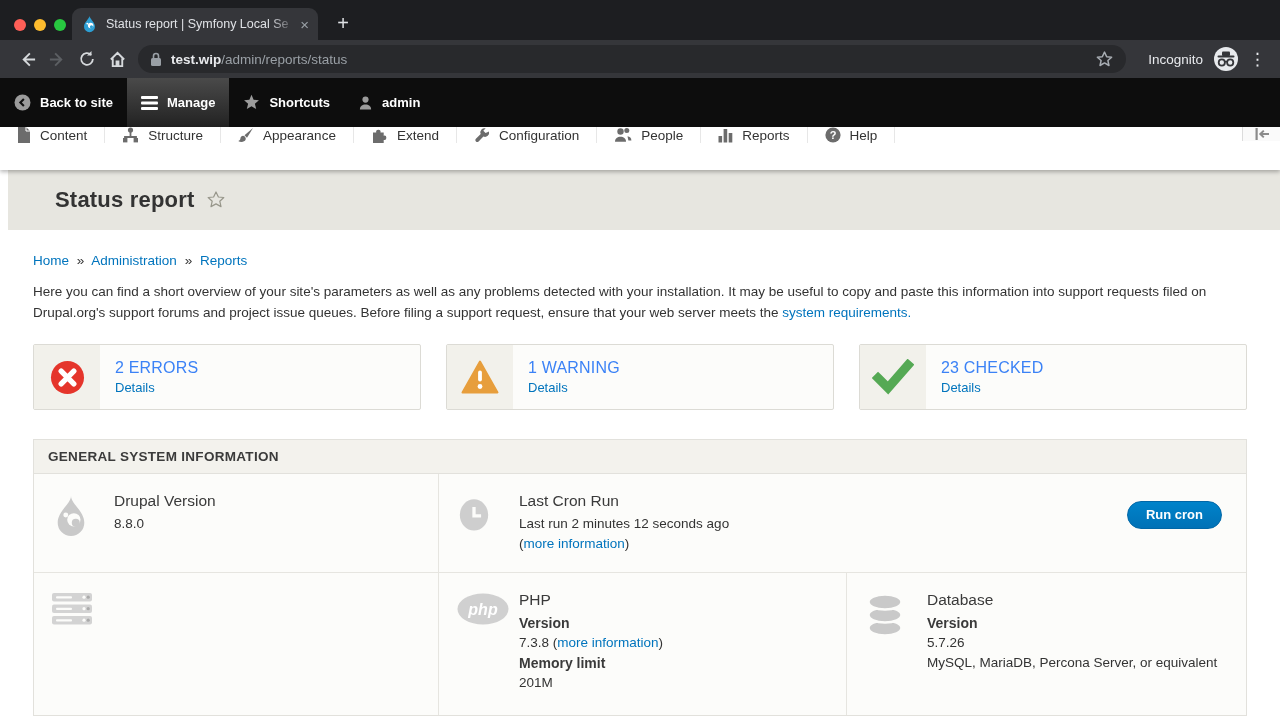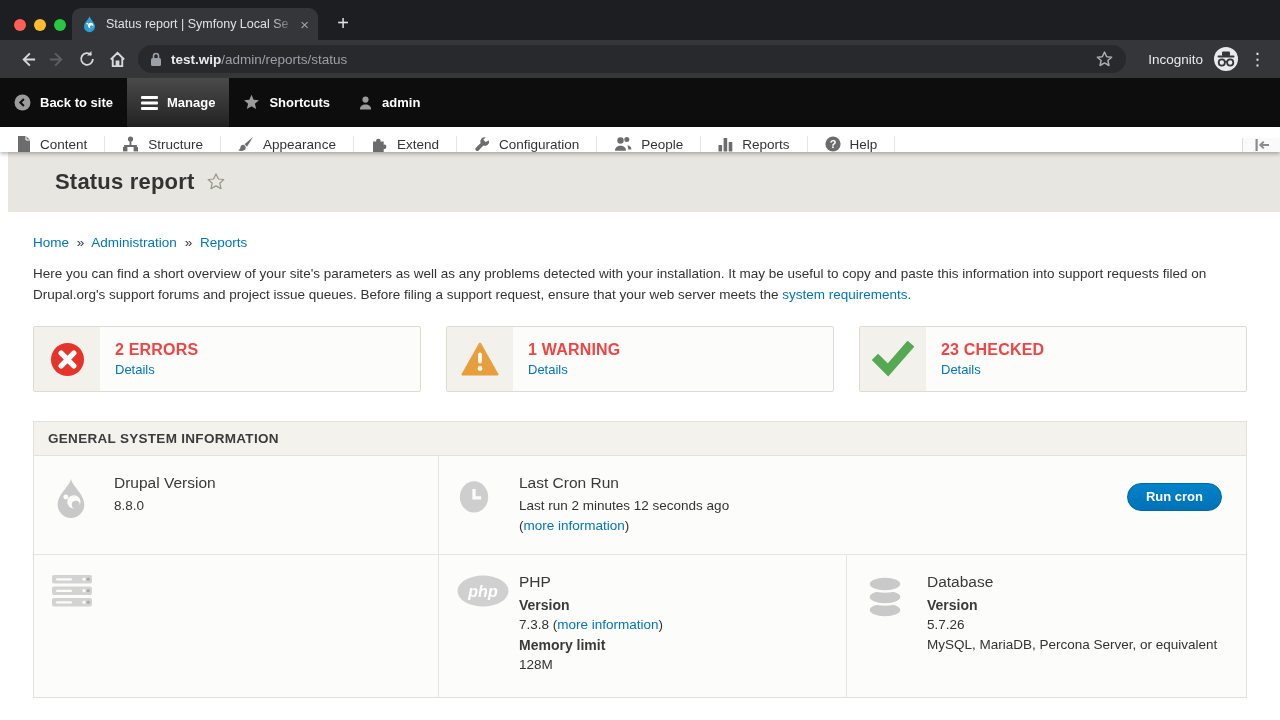--- a/index.html
+++ b/index.html
@@ -34,21 +34,21 @@
   .incog-badge { width:26px; height:26px; flex:0 0 auto; }
   .dots { color:#e8eaed; font-size:17px; letter-spacing:0; margin:0 2px 0 10px; line-height:1; }
 
   
   .admin-toolbar { height:49px; background:#0d0d0d; display:flex; align-items:stretch; color:#fff; }
   .at-item { display:flex; align-items:center; gap:9px; padding:0 14px; font-size:13px; font-weight:bold; cursor:default; }
   .at-item.active { background:linear-gradient(#4a4a4a,#222); }
   .at-icon { display:flex; align-items:center; }
 
   
-  .menubar { height:25px; background:#fff; display:flex; align-items:flex-end; position:relative; z-index:5;
+  .menubar { height:43px; background:#fff; display:flex; align-items:flex-start; position:relative; z-index:5;
              box-shadow:0 2px 4px rgba(0,0,0,0.28); }
   .mb-item { display:flex; align-items:center; gap:9px; padding:0 17px; font-size:13.5px; color:#333;
              border-right:1px solid #e7e7e7; cursor:default; }
   .mb-item:first-child { border-left:none; }
   .mb-spacer { flex:1; }
   .mb-collapse { width:38px; display:flex; align-items:center; justify-content:center;
                  border-left:1px solid #dcdcdc; background:#fafafa; }
 
   
   .title-band { height:60px; background:#e7e6e0; display:flex; align-items:center; padding-left:47px;margin-left:8px; }
@@ -59,21 +59,21 @@
   .content { padding:0 33px; }
   a.link { color:#0074bd; text-decoration:none; }
   .breadcrumb { margin-top:23px; font-size:13.5px; color:#333; }
   .breadcrumb .sep { margin:0 4px; }
   .intro { margin-top:13px; font-size:13.5px; color:#333; line-height:21px; max-width:1214px; }
 
   .cards { margin-top:21px; display:flex; gap:25px; }
   .card { flex:1; height:66px; background:#fcfcfa; border:1px solid #dcdbd5; border-radius:2px; display:flex; }
   .card-iconbox { width:66px; background:#f2f1eb; display:flex; align-items:center; justify-content:center; flex:0 0 auto; }
   .card-body { display:flex; flex-direction:column; justify-content:center; padding-left:15px; gap:3px; }
-  .card-title { font-size:16px; font-weight:bold; color:#ef4444; letter-spacing:0.2px; }
+  .card-title { font-size:16px; font-weight:normal; color:#3b82f6; letter-spacing:0.2px; }
   .card-details { font-size:13px; }
 
   .sysinfo { margin-top:29px; border:1px solid #e2e1dc; background:#fcfcfa; }
   .sysinfo-header { background:#f3f2ed; border-bottom:1px solid #e2e1dc; padding:9px 14px;
                     font-size:13.5px; font-weight:bold; color:#3b3b3b; letter-spacing:0.3px; }
   .si-row1 { display:grid; grid-template-columns:404px 1fr; }
   .si-row2 { display:grid; grid-template-columns:404px 408px 1fr; }
   .si-cell { padding:17px 16px 16px 18px; display:flex; gap:0; position:relative; background:#fcfcfa; }
   .si-row1 .si-cell { min-height:99px; border-bottom:1px solid #e6e5e0; }
   .si-row2 .si-cell { min-height:142px; }
@@ -392,21 +392,21 @@
             <svg width="54" height="32" viewBox="0 0 54 32">
               <ellipse cx="26" cy="16" rx="25.5" ry="15.5" fill="#d0d0d0"></ellipse>
               <text x="26" y="21.5" text-anchor="middle" font-size="16" font-weight="bold" font-style="italic" fill="#fff" font-family="Liberation Sans, sans-serif">php</text>
             </svg>
           </div>
           <div class="si-text">
             <div class="si-title">PHP</div>
             <div class="si-sublabel">Version</div>
             <div><span>7.3.8</span> <span>(</span><a class="link">more information</a><span>)</span></div>
             <div class="si-sublabel">Memory limit</div>
-            <div>128M</div>
+            <div>201M</div>
           </div>
         </div>
         <div class="si-cell">
           <div class="si-iconbox">
             <svg width="40" height="44" viewBox="0 0 40 44">
               <ellipse cx="20" cy="35" rx="16.5" ry="7.5" fill="#c9c9c9" stroke="#fcfcfa" stroke-width="2.5"></ellipse>
               <ellipse cx="20" cy="22" rx="16.5" ry="7.5" fill="#c9c9c9" stroke="#fcfcfa" stroke-width="2.5"></ellipse>
               <ellipse cx="20" cy="9" rx="16.5" ry="7.5" fill="#c9c9c9" stroke="#fcfcfa" stroke-width="2.5"></ellipse>
             </svg>
           </div>

